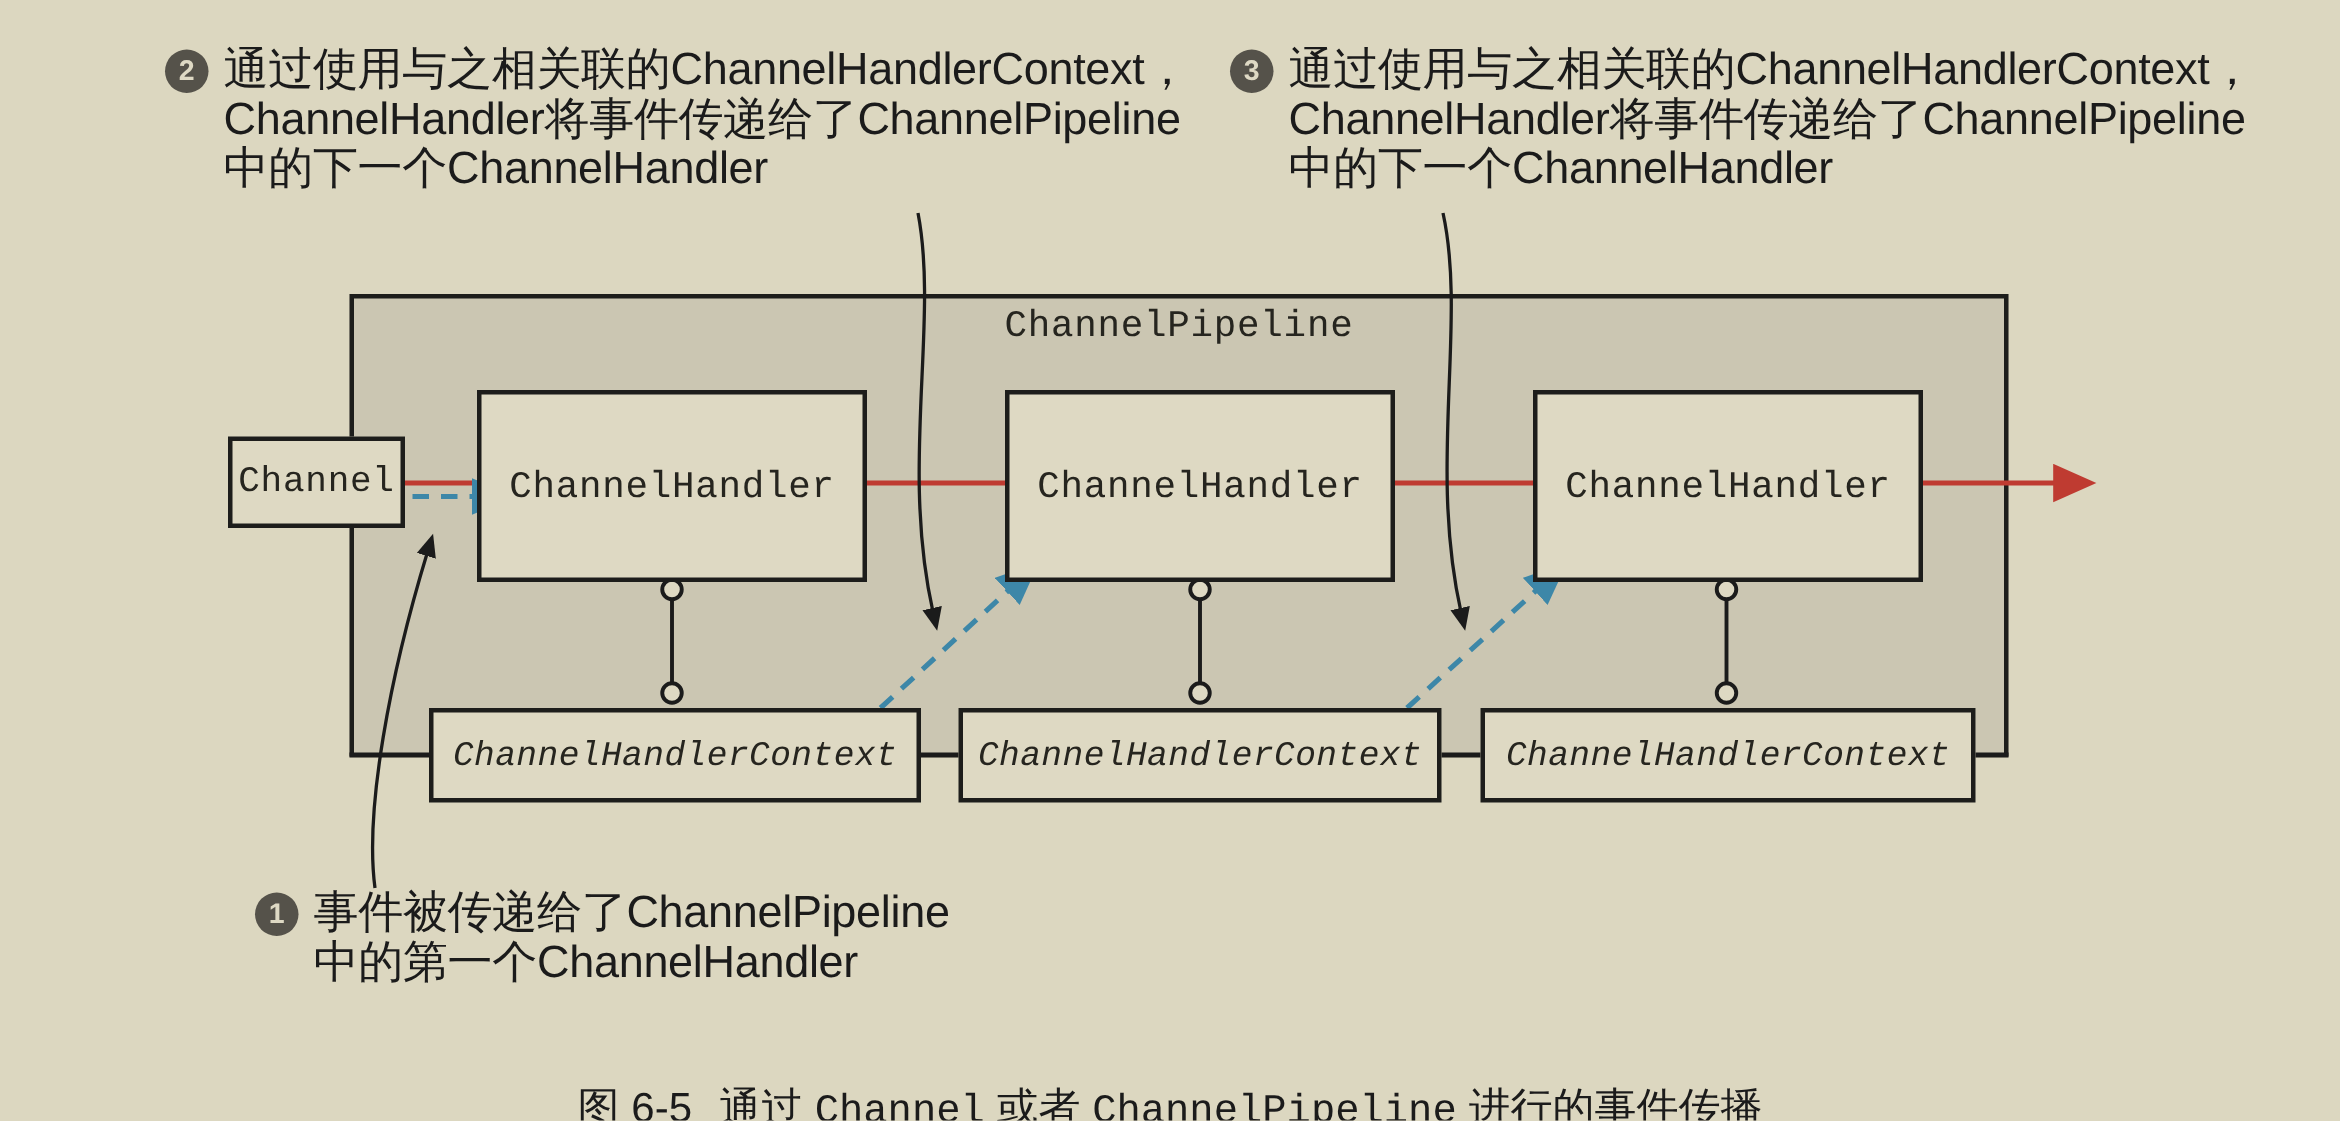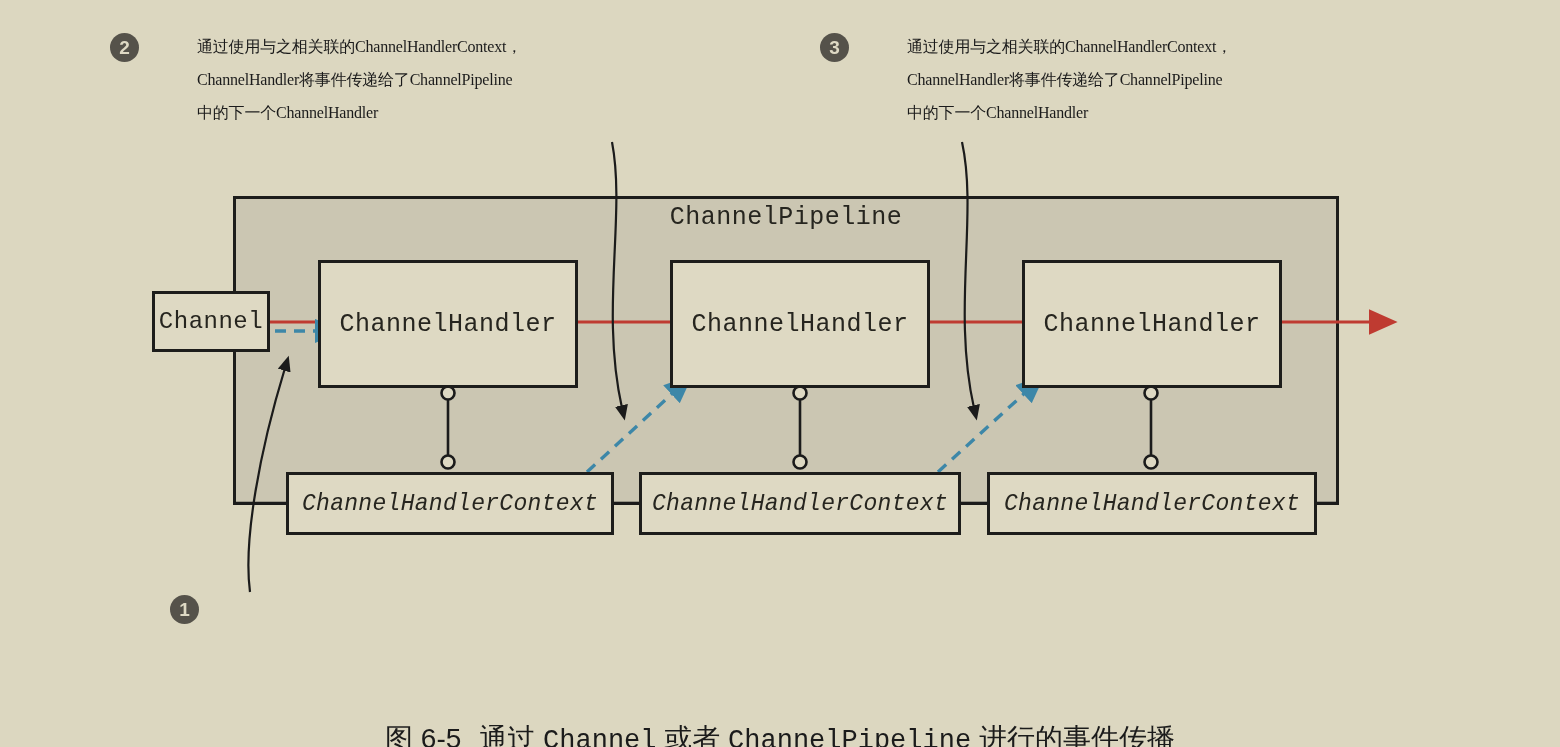--- a/index.html
+++ b/index.html
@@ -41,27 +41,26 @@
     background: #55524a;
     color: #ded9c4;
     font-size: 19px;
     font-weight: 700;
     line-height: 29px;
     text-align: center;
     margin-top: 3px;
     font-family: "Liberation Sans", sans-serif;
   }
   .annot-text {
-    font-family: Liberation Serif, serif;
-    font-size: 16px;
+    font-family: Liberation Sans, sans-serif;
+    font-size: 30px;
     line-height: 33px;
     color: #1b1b1b;
     white-space: pre-line;
     letter-spacing: -0.2px;
-    margin-left: 48px;
   }
   #annotation-2 { left: 110px; top: 30px; }
   #annotation-3 { left: 820px; top: 30px; }
   #annotation-1 { left: 170px; top: 592px; }
 
   
   .node-box {
     position: absolute;
     background: #ded9c3;
     border: 3px solid #1d1d1b;
@@ -222,19 +221,21 @@
 
   <div class="annotation" id="annotation-3">
     <div class="badge">3</div>
     <div class="annot-text">通过使用与之相关联的ChannelHandlerContext，
 ChannelHandler将事件传递给了ChannelPipeline
 中的下一个ChannelHandler</div>
   </div>
 
   <div class="annotation" id="annotation-1">
     <div class="badge">1</div>
+    <div class="annot-text">事件被传递给了ChannelPipeline
+中的第一个ChannelHandler</div>
   </div>
 
   <div id="figure-caption">
     <span>图 6-5</span><span class="cap-gap"></span><span>通过</span>&nbsp;<span class="mono">Channel</span>&nbsp;<span>或者</span>&nbsp;<span class="mono">ChannelPipeline</span>&nbsp;<span>进行的事件传播</span>
   </div>
 
 </div>
 
 </body></html>

